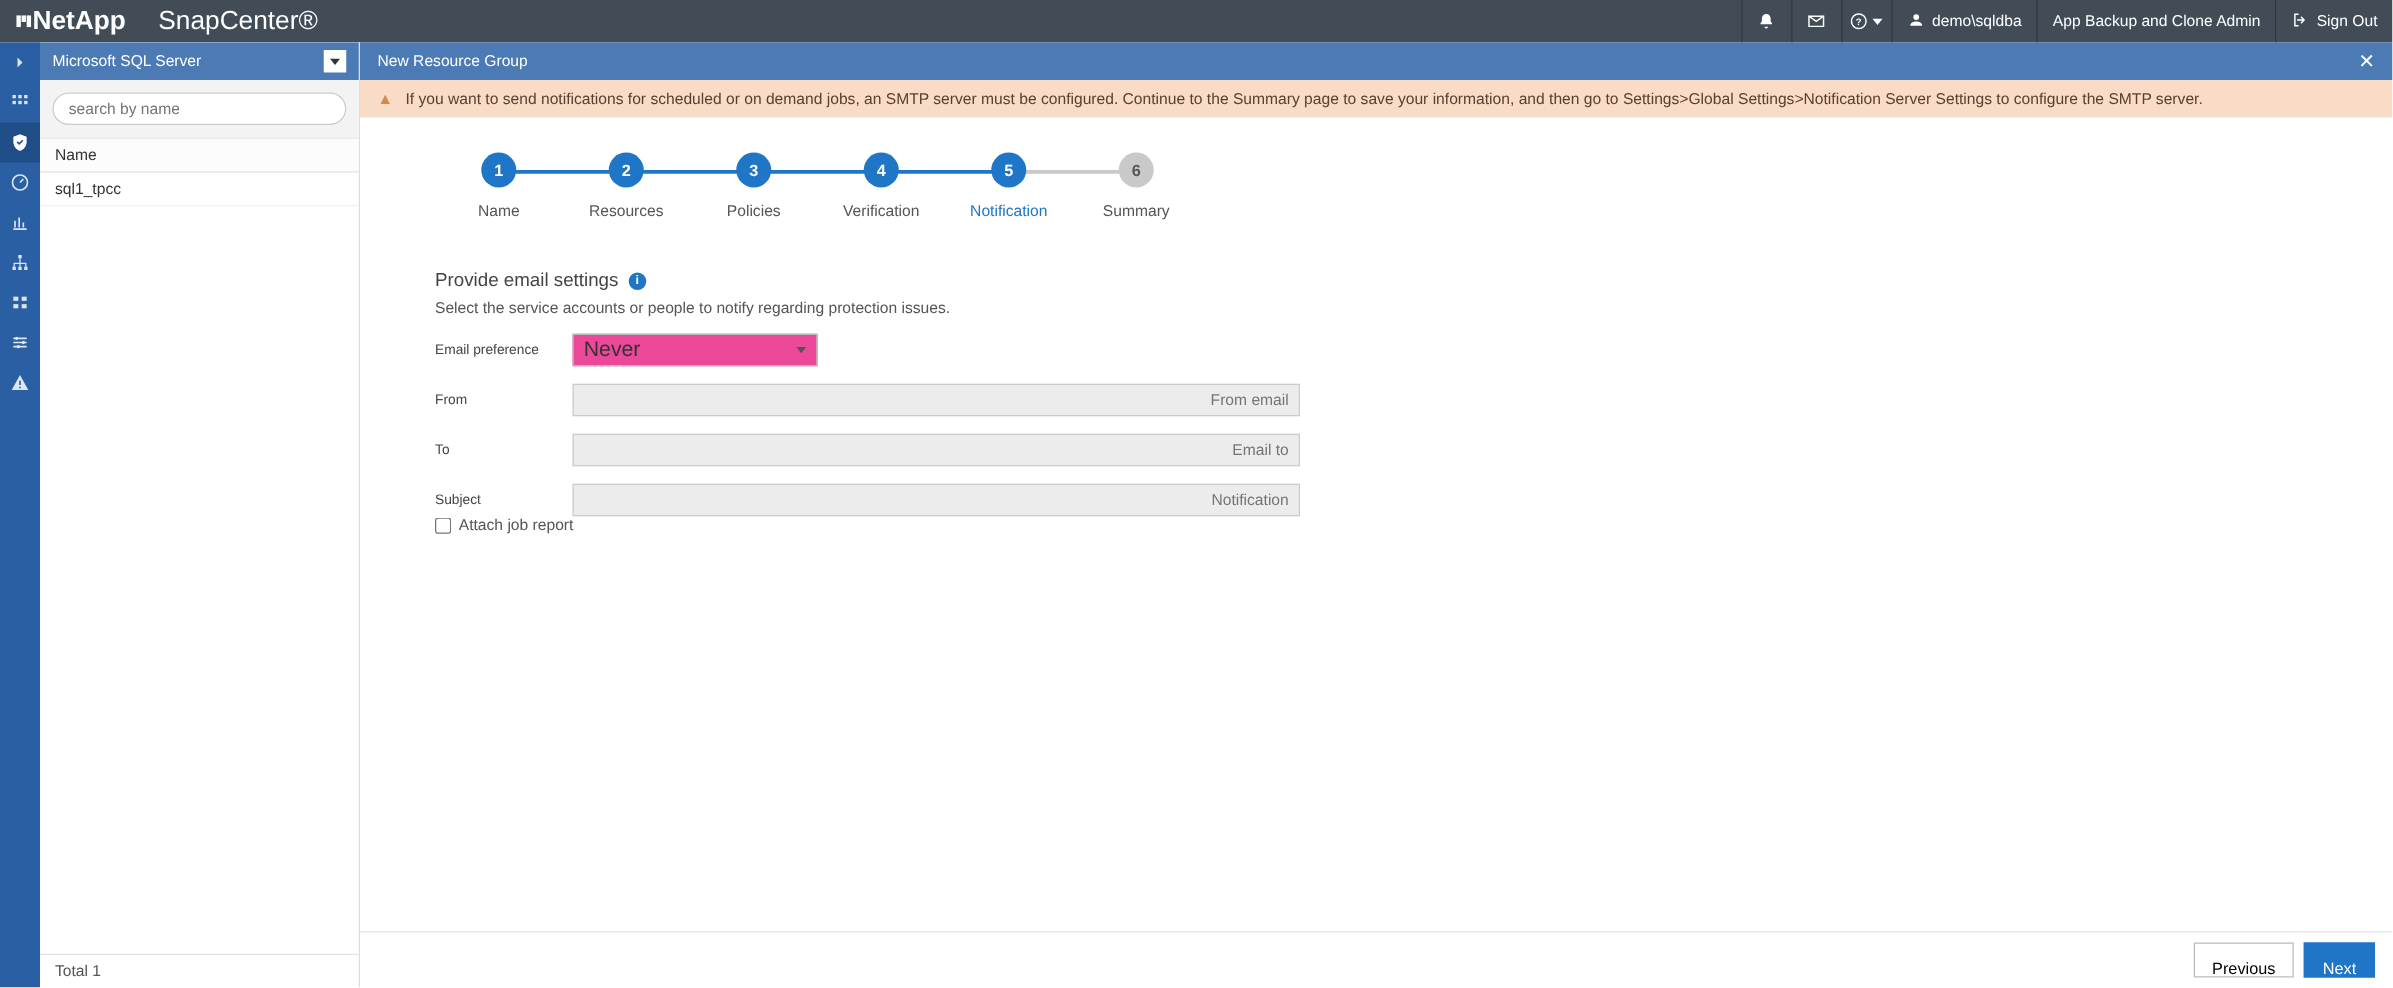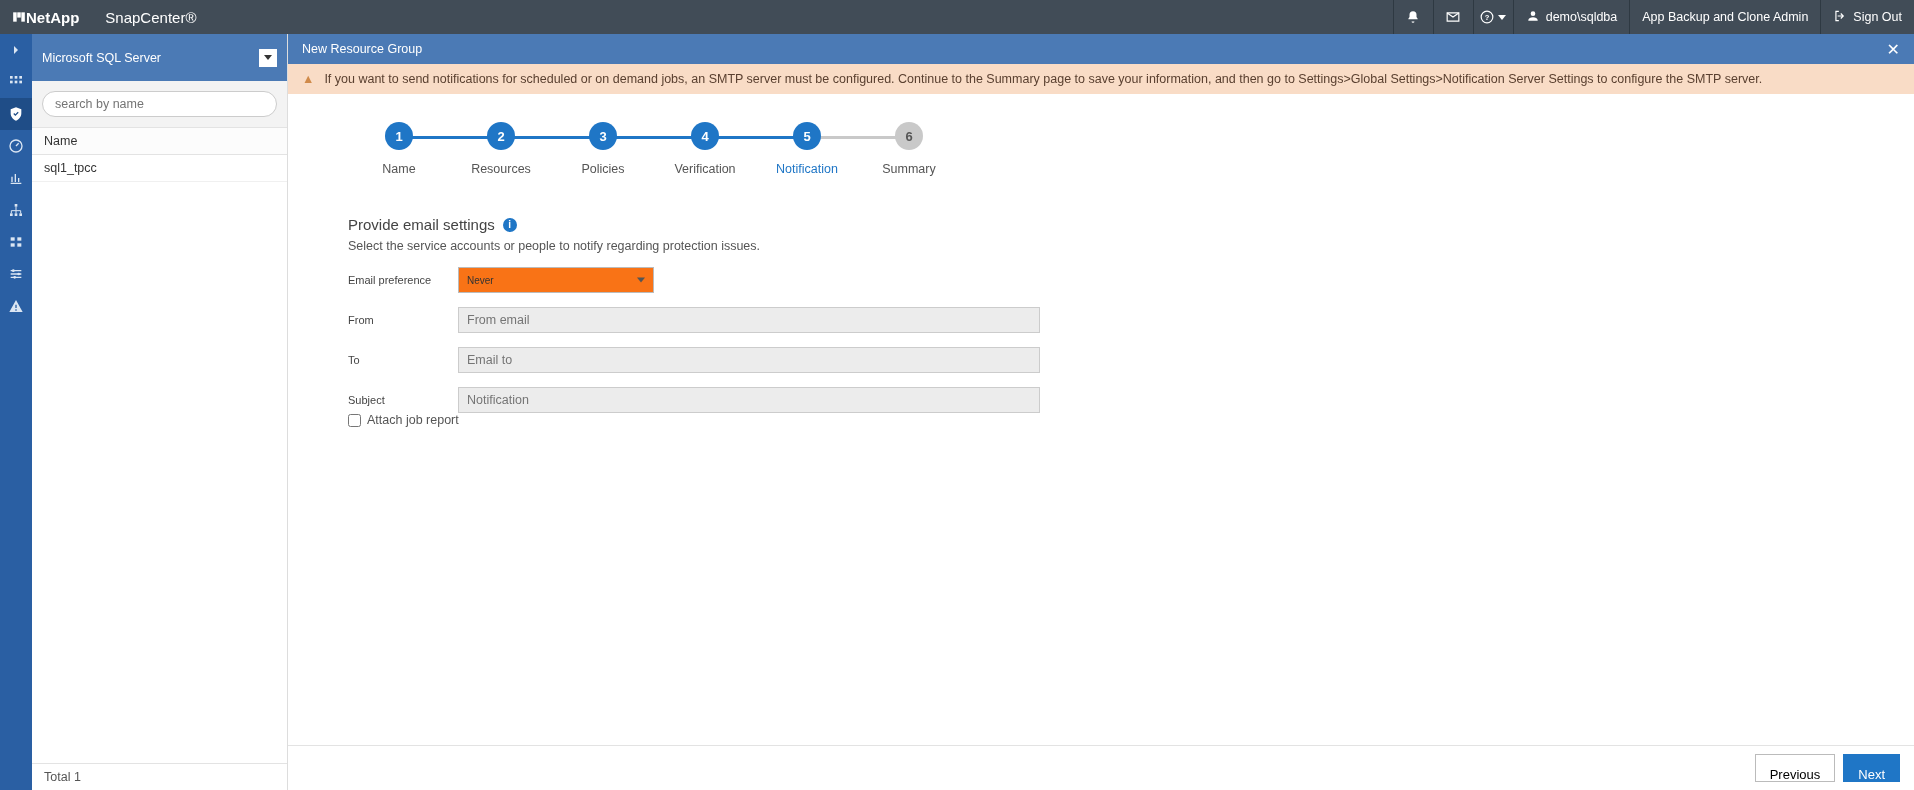--- a/index.html
+++ b/index.html
@@ -1,32 +1,32 @@
 <!DOCTYPE html>
 <html><head>
 <meta charset="utf-8">
 <style>
 * { box-sizing: border-box; margin: 0; padding: 0; }
 body { font-family: "Segoe UI", Arial, sans-serif; font-size: 13px; color: #333; background: #fff; overflow: hidden; }
 .topbar { background: #414c57; height: 34px; display: flex; align-items: center; color: #fff; }
-.brand { display: flex; align-items: center; padding: 0 12px; font-size: 15px; }
+.brand { display: flex; align-items: center; padding: 0 12px; font-size: 21px; }
 .brand .logo { font-weight: bold; margin-right: 6px; display: flex; align-items: center; }
 .brand .product { margin-left: 20px; }
 .topbar-spacer { flex: 1; }
 .top-icon { width: 40px; height: 34px; display: flex; align-items: center; justify-content: center; border-left: 1px solid #2e3942; cursor: pointer; }
 .top-link { height: 34px; display: flex; align-items: center; padding: 16px 12px; border-left: 1px solid #2e3942; cursor: pointer; font-size: 12.5px; }
 .top-link .icn { margin-right: 6px; }
 .caret-down::after { content:""; display:inline-block; border-left:4px solid transparent; border-right:4px solid transparent; border-top:5px solid #fff; margin-left:4px; vertical-align: middle;}
 .main { display: flex; height: calc(100vh - 34px); }
 .navrail { width: 32px; background: #2a5fa3; display: flex; flex-direction: column; align-items: center; }
 .nav-item { width: 32px; height: 32px; display: flex; align-items: center; justify-content: center; color: #dbe6f3; cursor: pointer; }
 .nav-item.active { background: #1f4d87; }
 .nav-item svg { width: 16px; height: 16px; fill: #dbe6f3; }
 .sidepanel { width: 256px; border-right: 1px solid #ddd; display:flex; flex-direction:column; background:#fff;}
-.side-head { background: #4b7ab5; color: #fff; height: 47px; display: flex; align-items: center; padding: 0 10px; font-size: 12.5px; gap: 36px;}
+.side-head { background: #4b7ab5; color: #fff; height: 30px; display: flex; align-items: center; padding: 0 10px; font-size: 12.5px; gap: 36px;}
 .side-head .dd { margin-left:auto; width:18px; height:18px; background:#fff; display:flex; align-items:center; justify-content:center; cursor:pointer;}
 .side-head .dd::after{content:"";border-left:4px solid transparent;border-right:4px solid transparent;border-top:5px solid #333;}
 .search-wrap { padding: 10px; background:#f3f3f3; }
 .search { width: 100%; height: 26px; border: 1px solid #ccc; border-radius: 13px; padding: 0 12px; font-size: 12.5px; outline:none;}
 .col-head { border-top:1px solid #e3e3e3; border-bottom:1px solid #e3e3e3; padding: 6px 12px; font-size: 12.5px; background:#fcfcfc;}
 .rows { flex:1; overflow:auto; }
 .row { padding: 6px 12px; font-size: 12.5px; border-bottom: 1px solid #f0f0f0; cursor:pointer;}
 .side-foot { border-top:1px solid #e3e3e3; padding: 6px 12px; font-size: 12.5px; color:#555;}
 .content { flex: 1; display:flex; flex-direction:column; min-width:0; }
 .content-head { background: #4b7ab5; color:#fff; height: 30px; display:flex; align-items:center; padding: 0 14px; font-size: 12.5px;}
@@ -41,23 +41,23 @@
 .step.current .slabel { color:#1f76c6; }
 .step .slabel { margin-top:12px; font-size:12.5px; color:#555; }
 .connector { position:absolute; top:14px; left:50%; width:102px; height:3px; background:#1f76c6; z-index:1;}
 .step:last-child .connector{display:none;}
 .form-area { padding: 30px 60px; }
 .form-title { font-size: 15px; color:#444; display:flex; align-items:center; }
 .info-icn { width:14px; height:14px; border-radius:50%; background:#1f76c6; color:#fff; display:inline-flex; align-items:center; justify-content:center; font-size:10px; font-weight:bold; margin-left:8px; cursor:pointer;}
 .form-sub { font-size:12.5px; color:#555; margin-top:6px; }
 .frow { display:flex; align-items:center; margin-top:14px; }
 .flabel { width:110px; font-size:11px; color:#444; }
-.select { width:196px; height:26px; border:1px solid #bbb; background:#f97316; display:flex; align-items:center; padding:0 8px; font-size:10px; cursor:pointer; position:relative;}
+.select { width:196px; height:26px; border:1px solid #bbb; background:#ec4899; display:flex; align-items:center; padding:0 8px; font-size:17px; cursor:pointer; position:relative;}
 .select::after{content:"";position:absolute;right:8px;top:50%;transform:translateY(-50%);border-left:4px solid transparent;border-right:4px solid transparent;border-top:5px solid #555;}
-.tinput { width:582px; height:26px; border:1px solid #ccc; background:#ececec; padding:0 8px; font-size:12.5px; color:#888;}
+.tinput { width:582px; height:26px; border:1px solid #ccc; background:#ececec; padding:0 8px; font-size:12.5px; color:#888;text-align:right;}
 .chkrow { display:flex; align-items:center; font-size:12.5px; color:#555;}
 .chkrow input { margin-right:6px; }
 .footer { margin-top:auto; border-top:1px solid #e3e3e3; padding:8px 14px; display:flex; justify-content:flex-end; gap:8px;}
 .btn { height:28px; padding:12px 14px; font-size:13px; border:1px solid #bbb; background:#fff; cursor:pointer;}
 .btn.primary { background:#1f76c6; color:#fff; border-color:#1f76c6;}
 svg.ic { width:14px; height:14px; fill:#fff; }
 </style>
 </head>
 <body>
 

